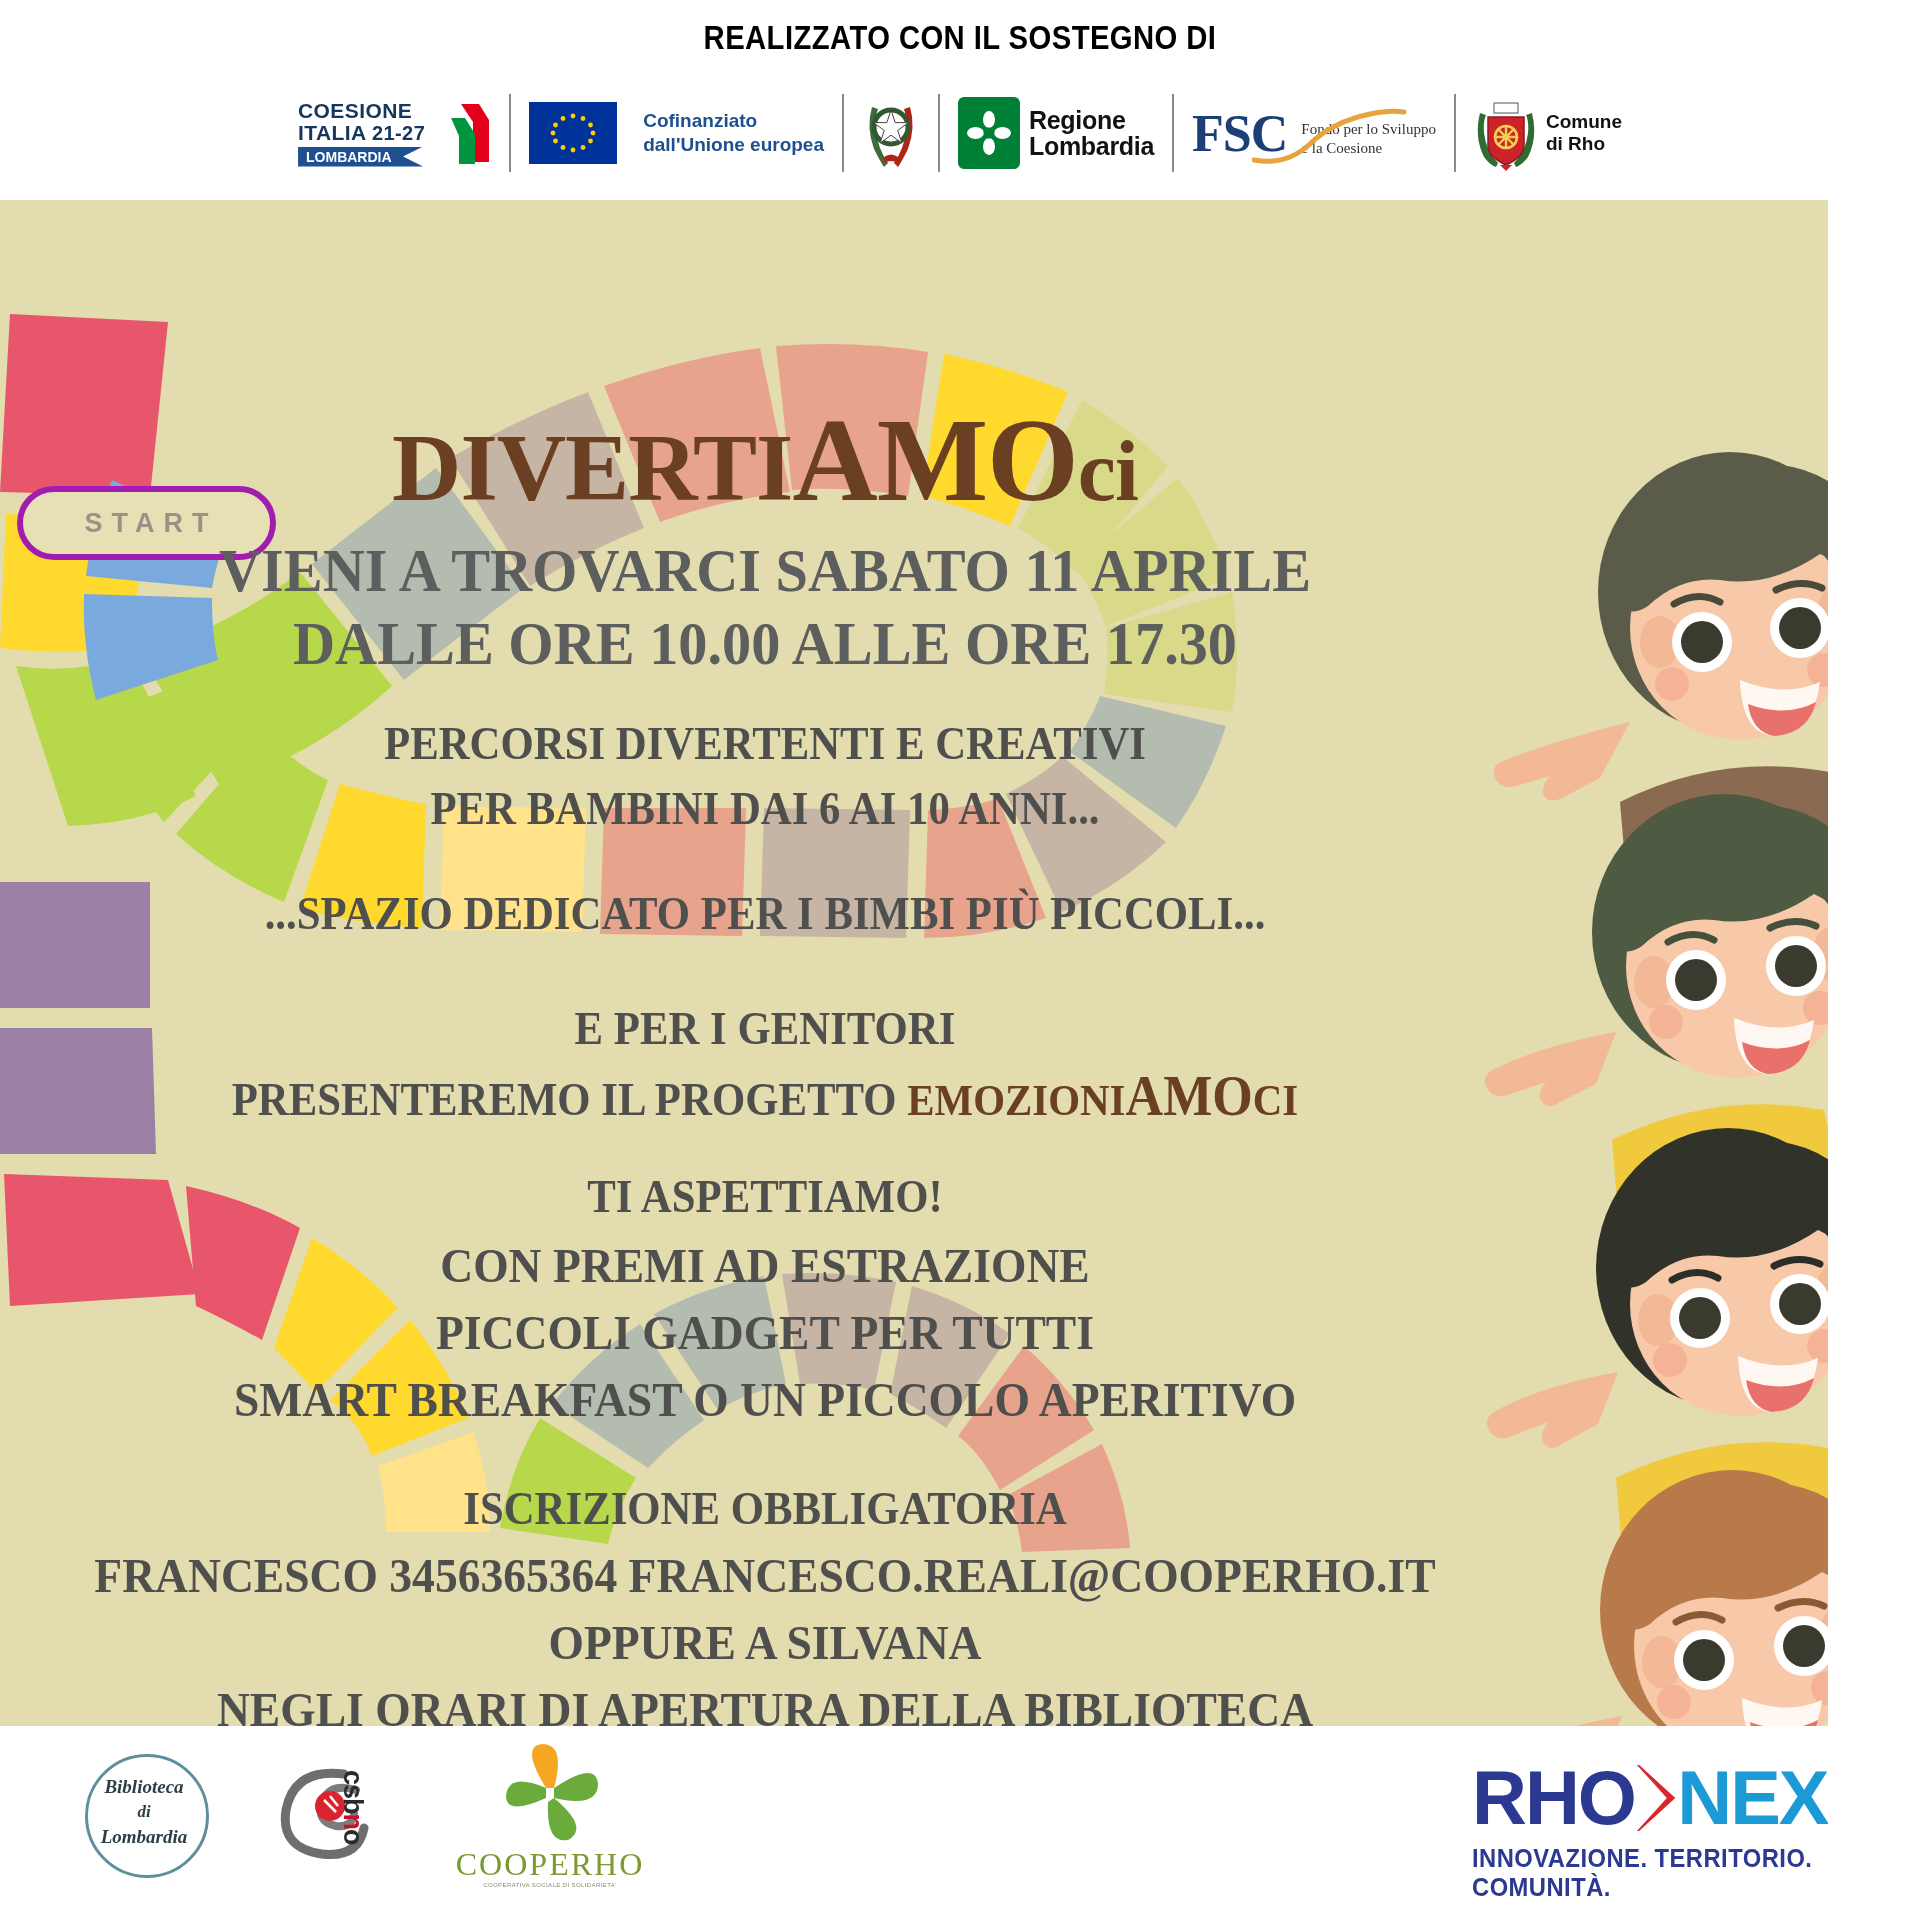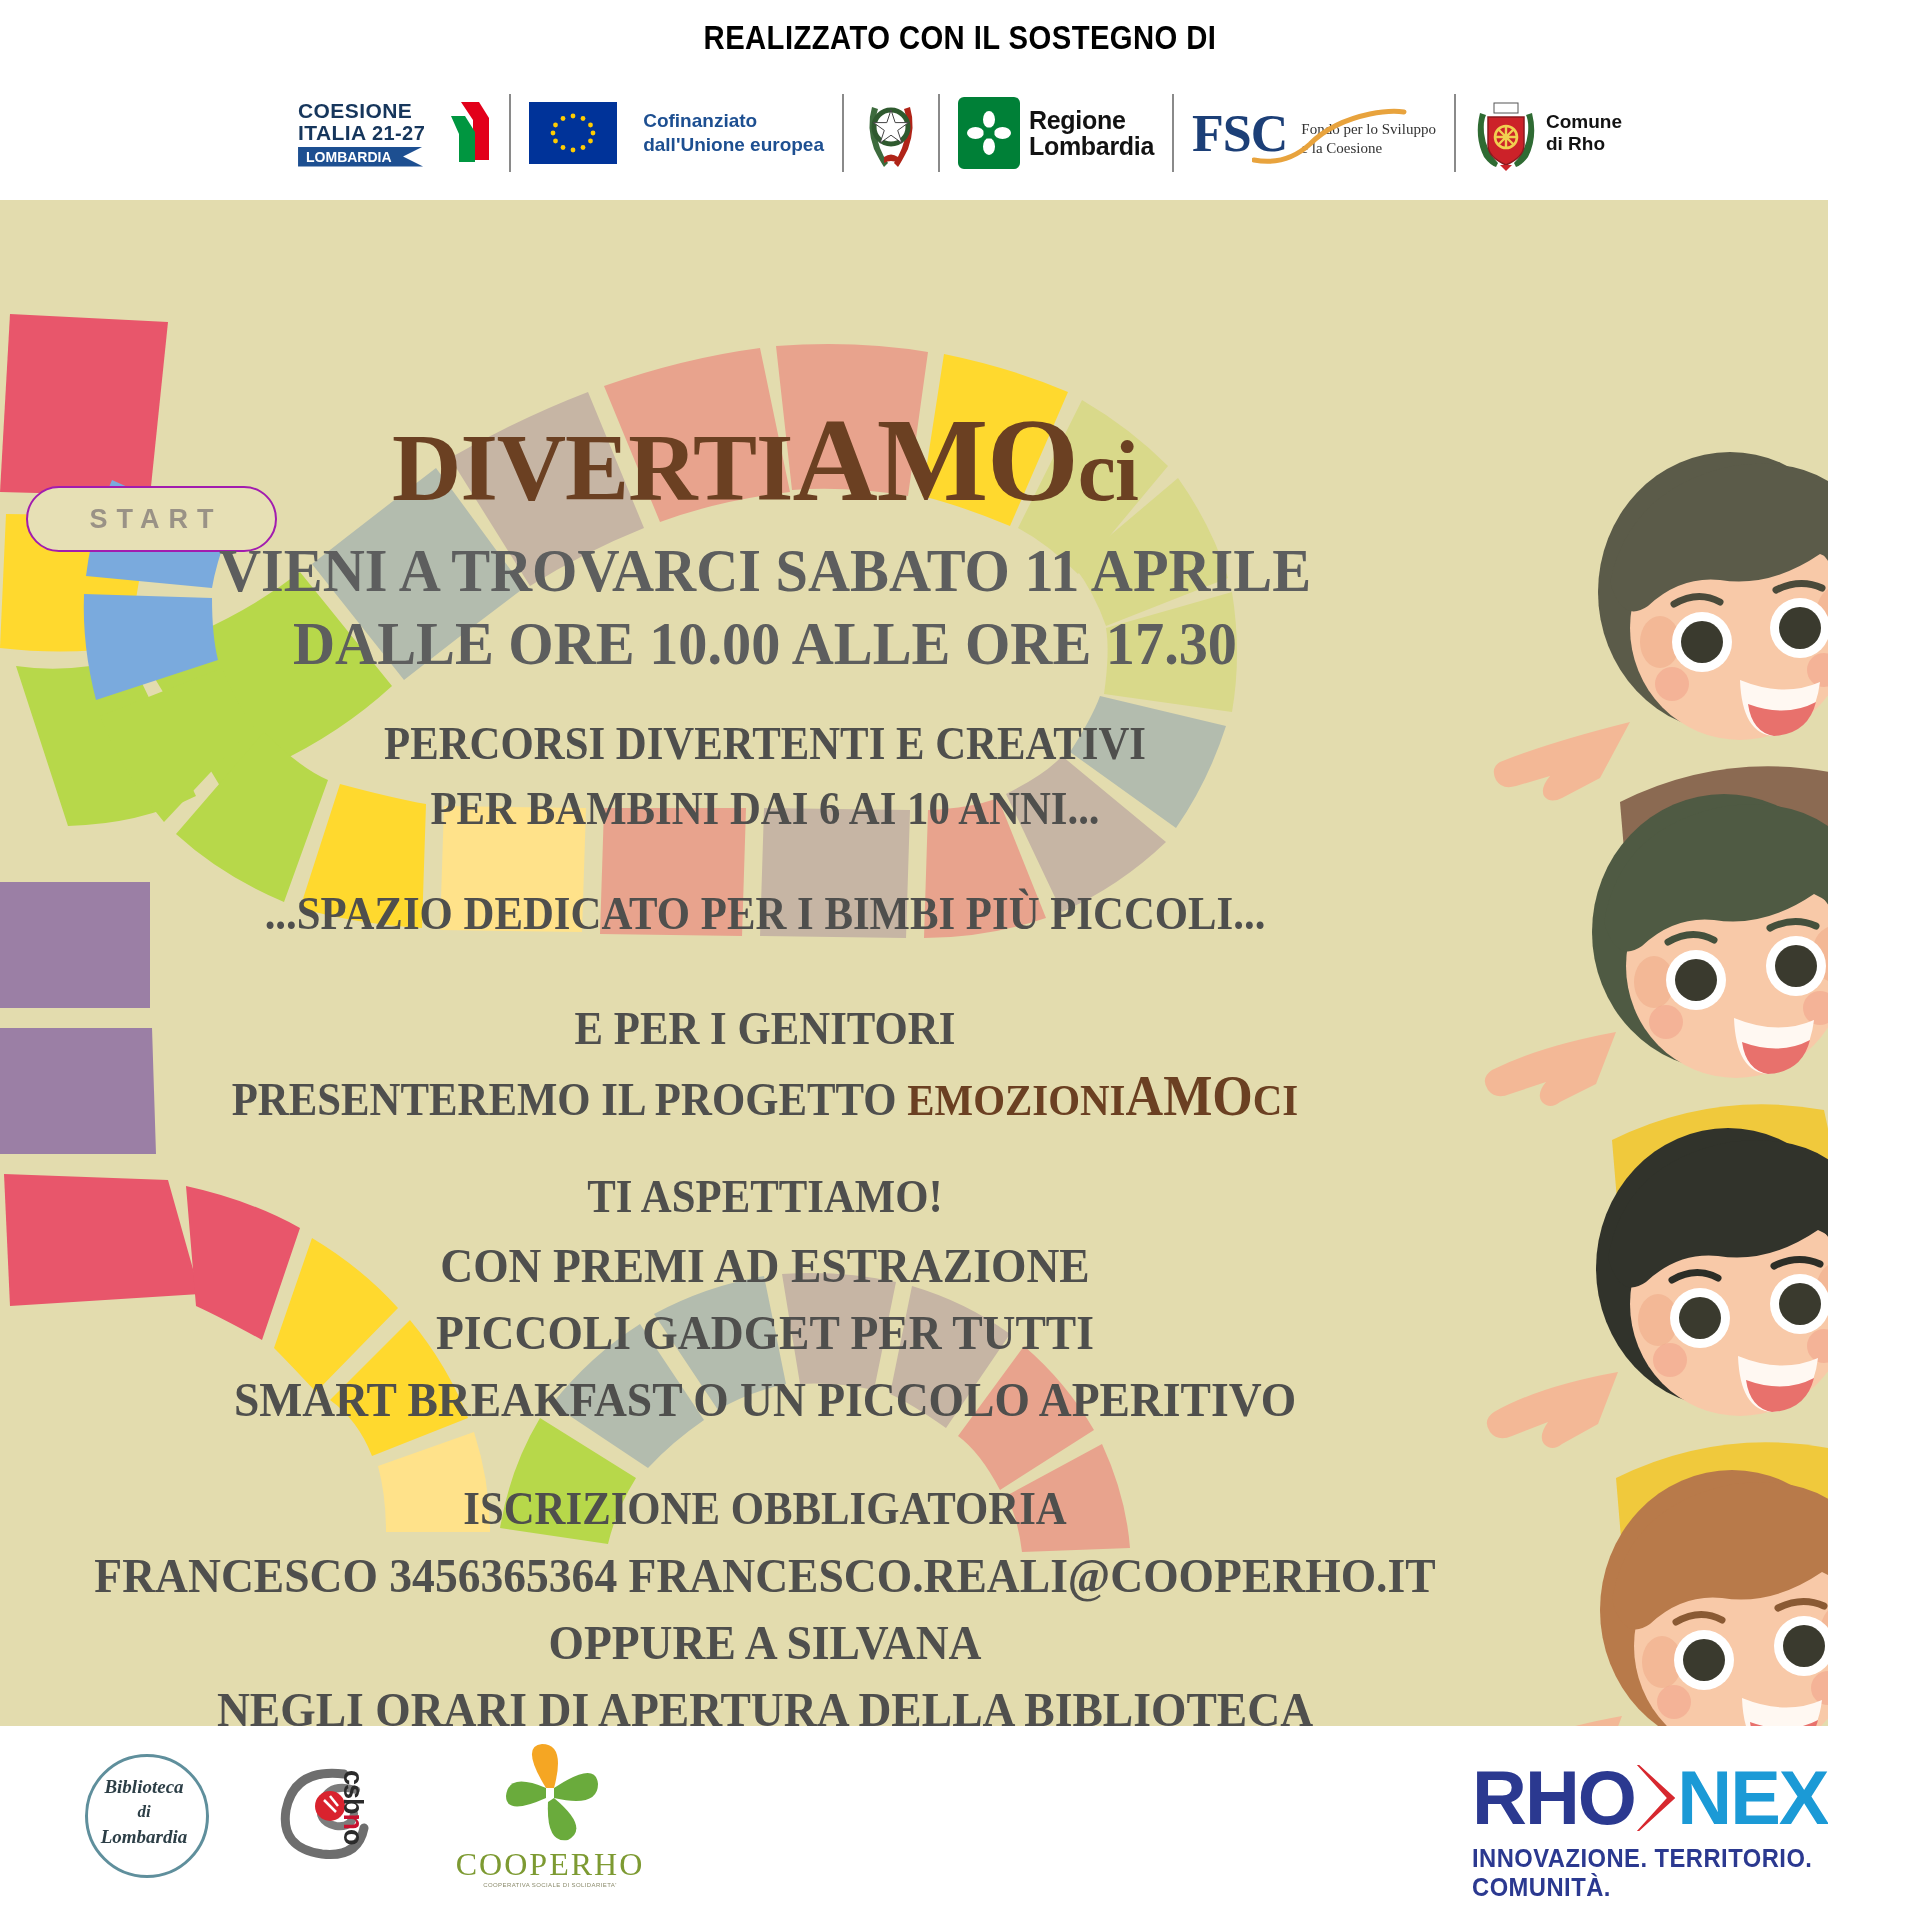--- a/index.html
+++ b/index.html
@@ -56,21 +56,21 @@
   .divider {
     width: 2px;
     height: 78px;
     background: #8a8a8a;
     flex: 0 0 2px;
   }
 
   
   .coesione {
     display: flex;
-    align-items: flex-start;
+    align-items: center;
     gap: 24px;
   }
   .coesione-txt { line-height: 1; }
   .coesione-l1 {
     font-family: "Liberation Sans", sans-serif;
     font-weight: bold;
     font-size: 21px;
     color: #16365c;
     letter-spacing: 0.4px;
   }
@@ -183,23 +183,23 @@
     width: 1920px;
     height: 1530px;
     background: #e3dcae;
     overflow: hidden;
   }
   .board { position: absolute; left: 0; top: 0; width: 1920px; height: 1530px; }
 
   
   .start-pill {
     position: absolute;
-    left: 26px; top: 290px;
+    left: 17px; top: 290px;
     width: 247px; height: 62px;
-    border: 2px solid #a21caf;
+    border: 6px solid #a21caf;
     border-radius: 40px;
     background: #e7e0b5;
     display: flex; align-items: center; justify-content: center;
     z-index: 6;
   }
   .start-pill span {
     font-family: "Liberation Sans", sans-serif;
     font-weight: bold;
     font-size: 27px;
     letter-spacing: 9px;

